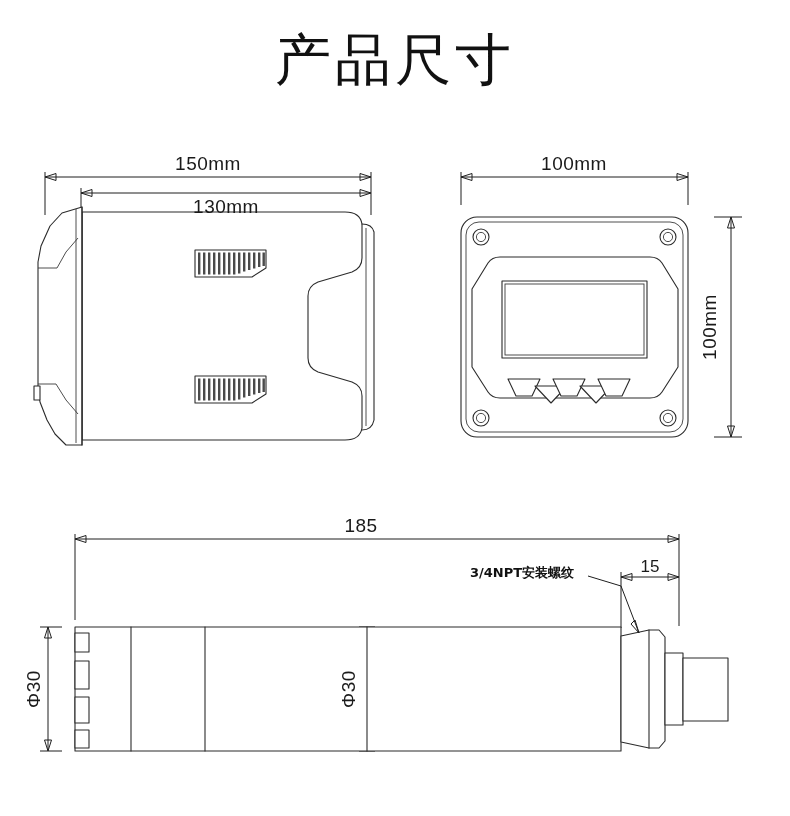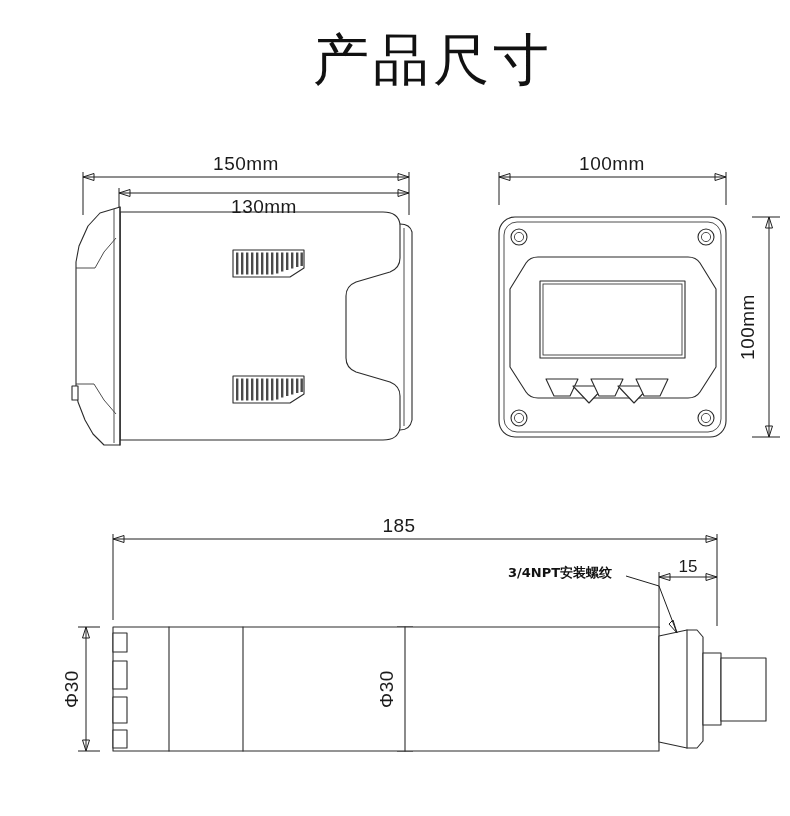--- a/index.html
+++ b/index.html
@@ -13,21 +13,20 @@
     height: 816px;
     position: relative;
     font-family: "Liberation Sans", "DejaVu Sans", sans-serif;
     color: #1a1a1a;
     overflow: hidden;
   }
   #page {
     position: relative;
     width: 630px;
     height: 816px;
-    margin-left: 38px;
   }
   .title {
     position: absolute;
     left: 0;
     top: 28px;
     width: 790px;
     text-align: center;
     font-size: 56px;
     line-height: 64px;
     font-weight: 400;

